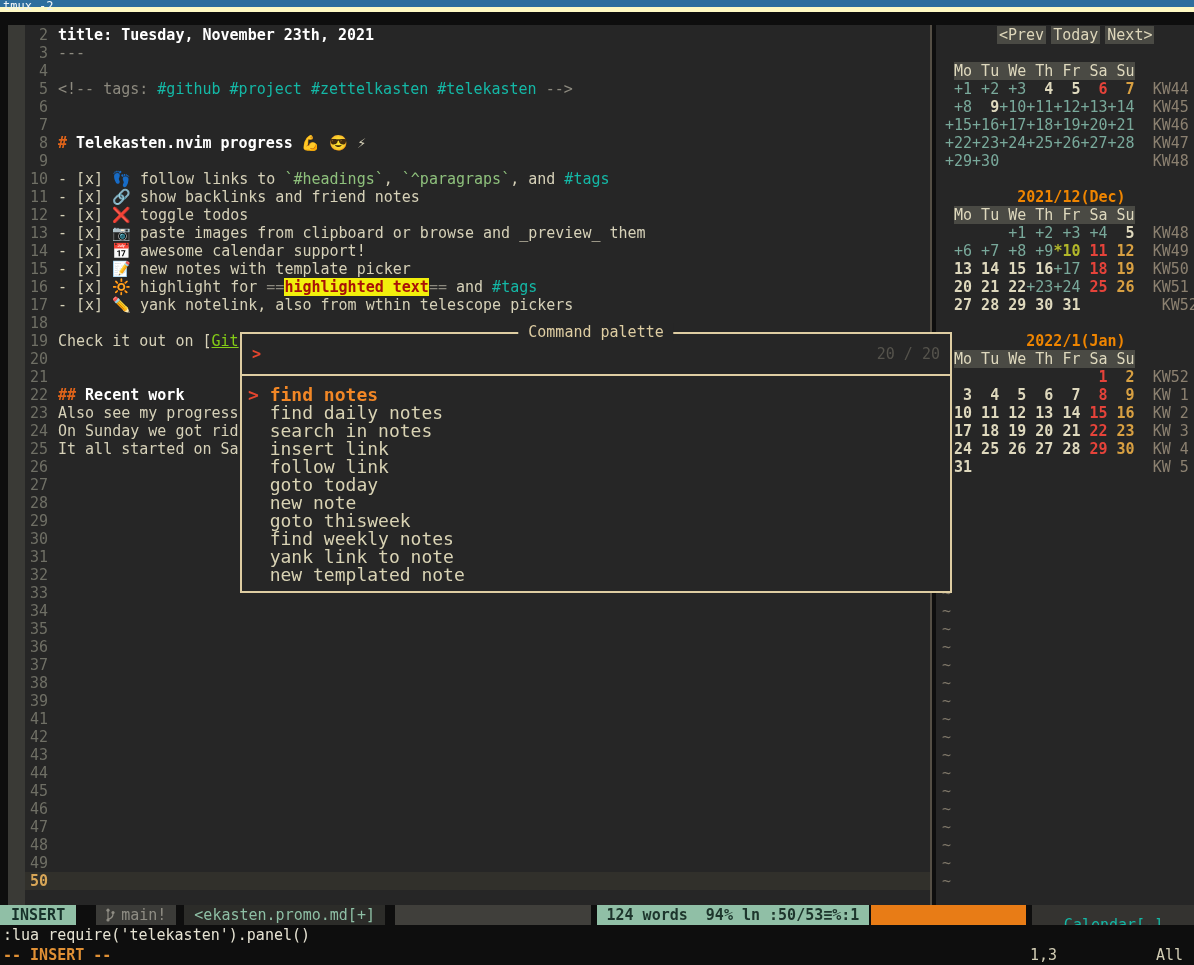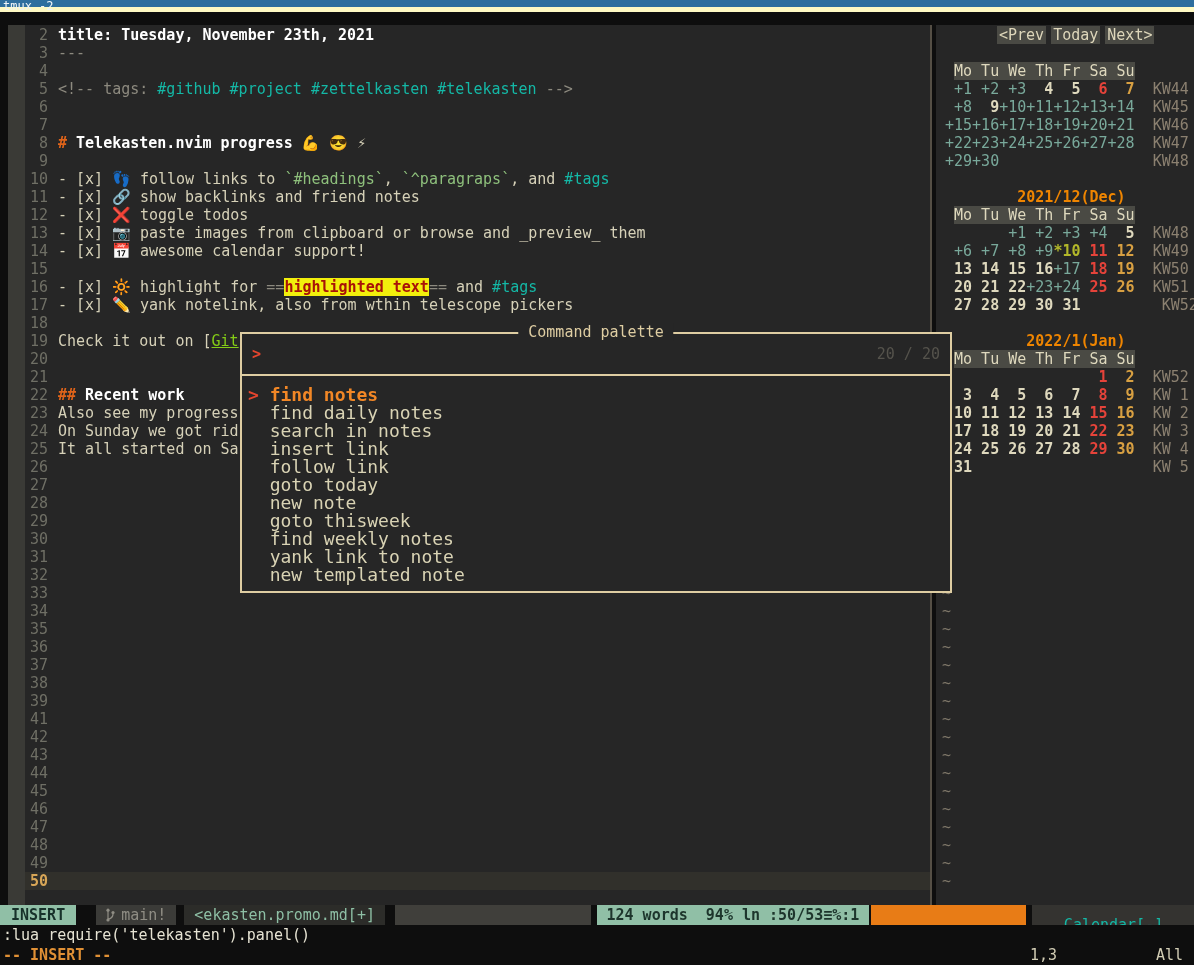--- a/index.html
+++ b/index.html
@@ -109,21 +109,21 @@
           <div class="eline"><span class="lnum">5</span><span class="ltext"><span class="sg-cmt">&lt;!-- tags: </span><span class="sg-tag">#github</span><span class="sg-body"> </span><span class="sg-tag">#project</span><span class="sg-body"> </span><span class="sg-tag">#zettelkasten</span><span class="sg-body"> </span><span class="sg-tag">#telekasten</span><span class="sg-cmt"> --&gt;</span></span></div>
           <div class="eline"><span class="lnum">6</span><span class="ltext"></span></div>
           <div class="eline"><span class="lnum">7</span><span class="ltext"></span></div>
           <div class="eline"><span class="lnum">8</span><span class="ltext"><span class="sg-hx"># </span><span class="sg-title">Telekasten.nvim progress </span><span class="sg-body">💪 😎 ⚡</span></span></div>
           <div class="eline"><span class="lnum">9</span><span class="ltext"></span></div>
           <div class="eline"><span class="lnum">10</span><span class="ltext"><span class="sg-body">- [x] 👣 follow links to </span><span class="sg-code">`#headings`</span><span class="sg-body">, </span><span class="sg-code">`^paragraps`</span><span class="sg-body">, and </span><span class="sg-tag">#tags</span></span></div>
           <div class="eline"><span class="lnum">11</span><span class="ltext"><span class="sg-body">- [x] 🔗 show backlinks and friend notes</span></span></div>
           <div class="eline"><span class="lnum">12</span><span class="ltext"><span class="sg-body">- [x] ❌ toggle todos</span></span></div>
           <div class="eline"><span class="lnum">13</span><span class="ltext"><span class="sg-body">- [x] 📷 paste images from clipboard or browse and _preview_ them</span></span></div>
           <div class="eline"><span class="lnum">14</span><span class="ltext"><span class="sg-body">- [x] 📅 awesome calendar support!</span></span></div>
-          <div class="eline"><span class="lnum">15</span></div>
+          <div class="eline"><span class="lnum">15</span><span class="ltext"><span class="sg-body">- [x] 📝 new notes with template picker</span></span></div>
           <div class="eline"><span class="lnum">16</span><span class="ltext"><span class="sg-body">- [x] 🔆 highlight for </span><span class="sg-eq">==</span><span class="sg-hl">highlighted text</span><span class="sg-eq">==</span><span class="sg-body"> and </span><span class="sg-tag">#tags</span></span></div>
           <div class="eline"><span class="lnum">17</span><span class="ltext"><span class="sg-body">- [x] ✏️ yank notelink, also from wthin telescope pickers</span></span></div>
           <div class="eline"><span class="lnum">18</span><span class="ltext"></span></div>
           <div class="eline"><span class="lnum">19</span><span class="ltext"><span class="sg-body">Check it out on [</span><span class="sg-link">Git</span></span></div>
           <div class="eline"><span class="lnum">20</span><span class="ltext"></span></div>
           <div class="eline"><span class="lnum">21</span><span class="ltext"></span></div>
           <div class="eline"><span class="lnum">22</span><span class="ltext"><span class="sg-hx">## </span><span class="sg-title">Recent work</span></span></div>
           <div class="eline"><span class="lnum">23</span><span class="ltext"><span class="sg-body">Also see my progress</span></span></div>
           <div class="eline"><span class="lnum">24</span><span class="ltext"><span class="sg-body">On Sunday we got rid</span></span></div>
           <div class="eline"><span class="lnum">25</span><span class="ltext"><span class="sg-body">It all started on Sa</span></span></div>

